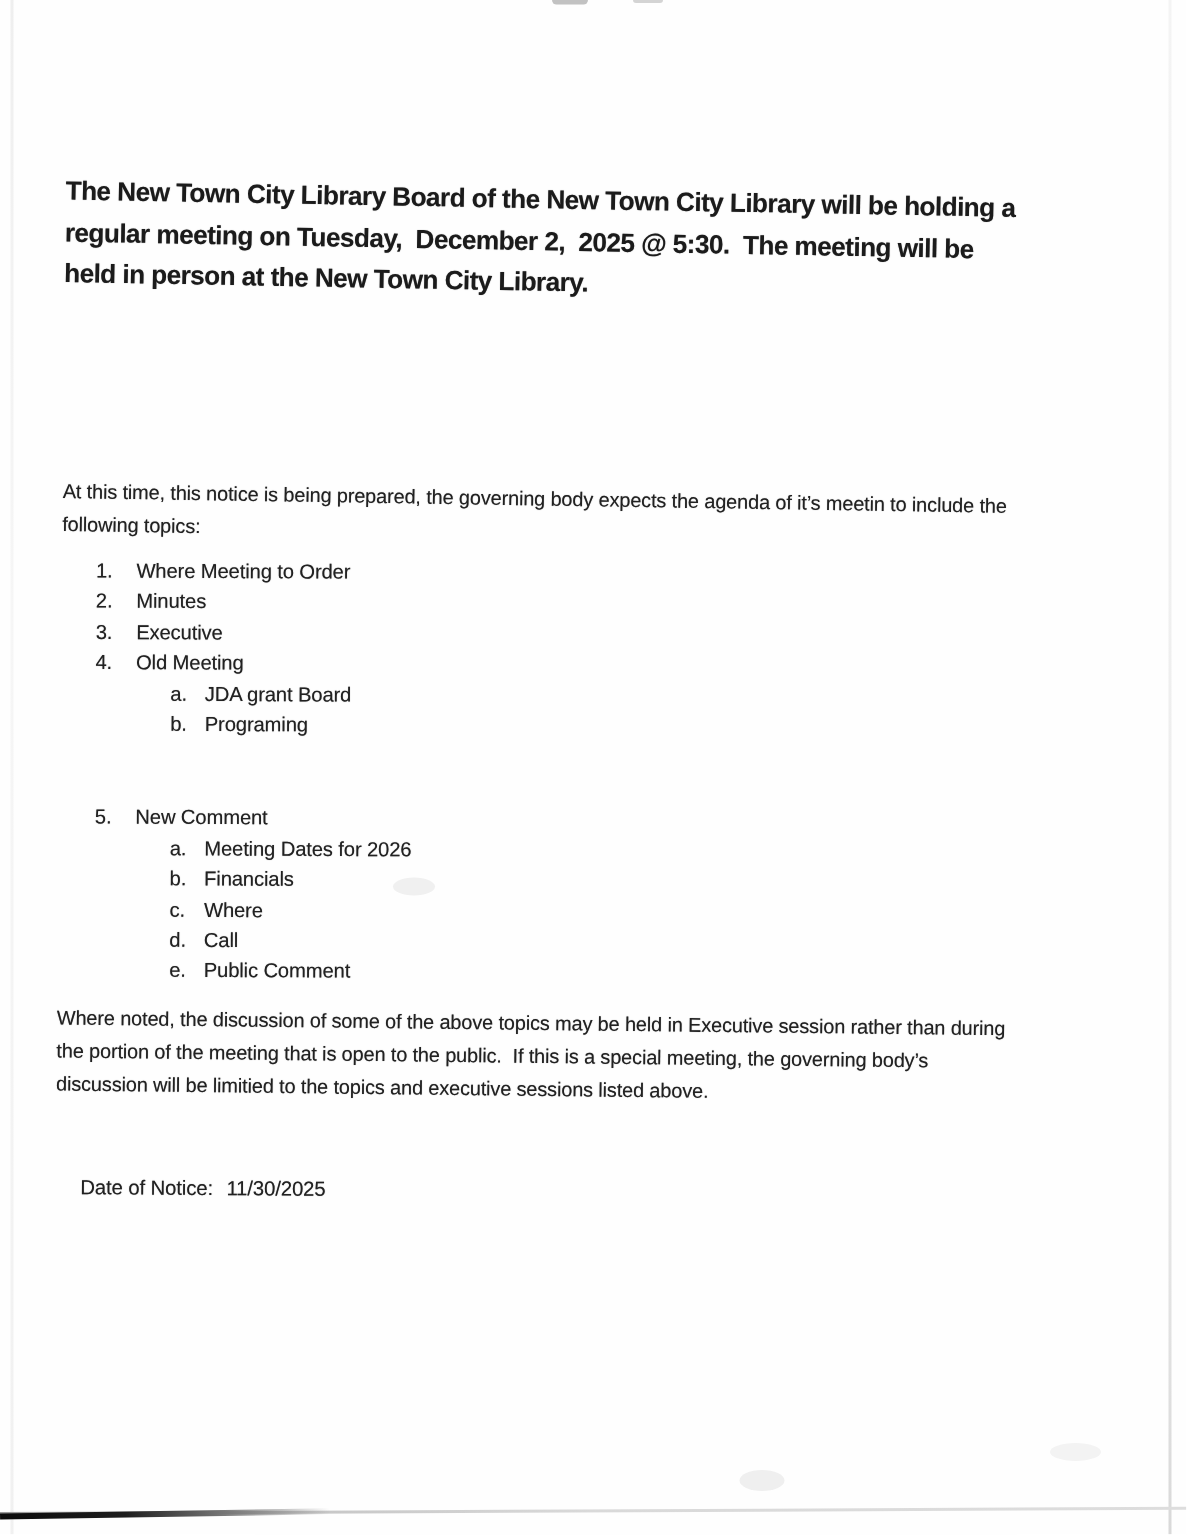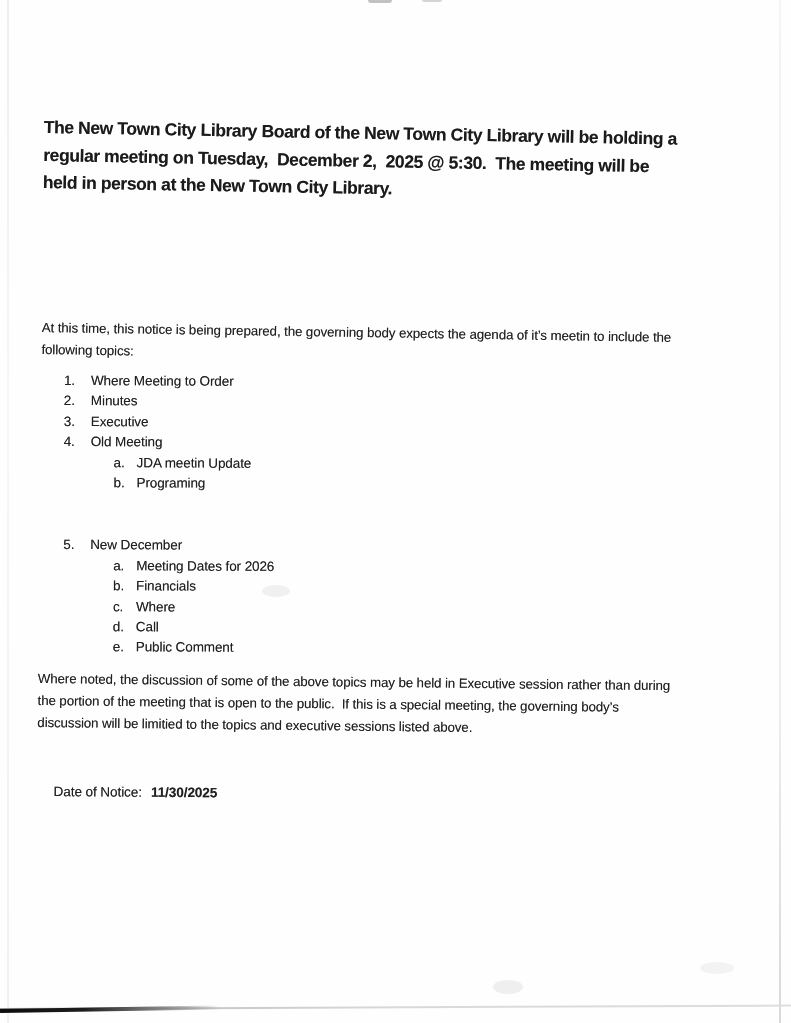--- a/index.html
+++ b/index.html
@@ -78,21 +78,21 @@
     transform: rotate(0.65deg);
   }
   .date-block {
     left: 39px;
     top: 769px;
     font-size: 13.6px;
     letter-spacing: -0.1px;
     transform: rotate(0.4deg);
     white-space: pre;
   }
-  .date-block .date-value { margin-left: 9px; font-weight: bold; }
+  .date-block .date-value { margin-left: 9px; }
 
   
   .artifact { position: absolute; pointer-events: none; }
   .top-smudge-a {
     left: 368px; top: 0; width: 24px; height: 3px;
     background: #aeaeae; border-radius: 0 0 3px 3px; opacity: .75;
   }
   .top-smudge-b {
     left: 422px; top: 0; width: 20px; height: 2px;
     background: #c2c2c2; border-radius: 0 0 2px 2px; opacity: .7;
@@ -161,29 +161,29 @@
     <div class="agenda-row">
       <span class="marker">3.</span>
       <span class="label">Executive</span>
     </div>
     <div class="agenda-row">
       <span class="marker">4.</span>
       <span class="label">Old Meeting</span>
     </div>
     <div class="agenda-row sub">
       <span class="marker">a.</span>
-      <span class="label">JDA meetin Update</span>
+      <span class="label">JDA grant Board</span>
     </div>
     <div class="agenda-row sub">
       <span class="marker">b.</span>
       <span class="label">Programing</span>
     </div>
     <div class="agenda-row gap-before">
       <span class="marker">5.</span>
-      <span class="label">New December</span>
+      <span class="label">New Comment</span>
     </div>
     <div class="agenda-row sub">
       <span class="marker">a.</span>
       <span class="label">Meeting Dates for 2026</span>
     </div>
     <div class="agenda-row sub">
       <span class="marker">b.</span>
       <span class="label">Financials</span>
     </div>
     <div class="agenda-row sub">

